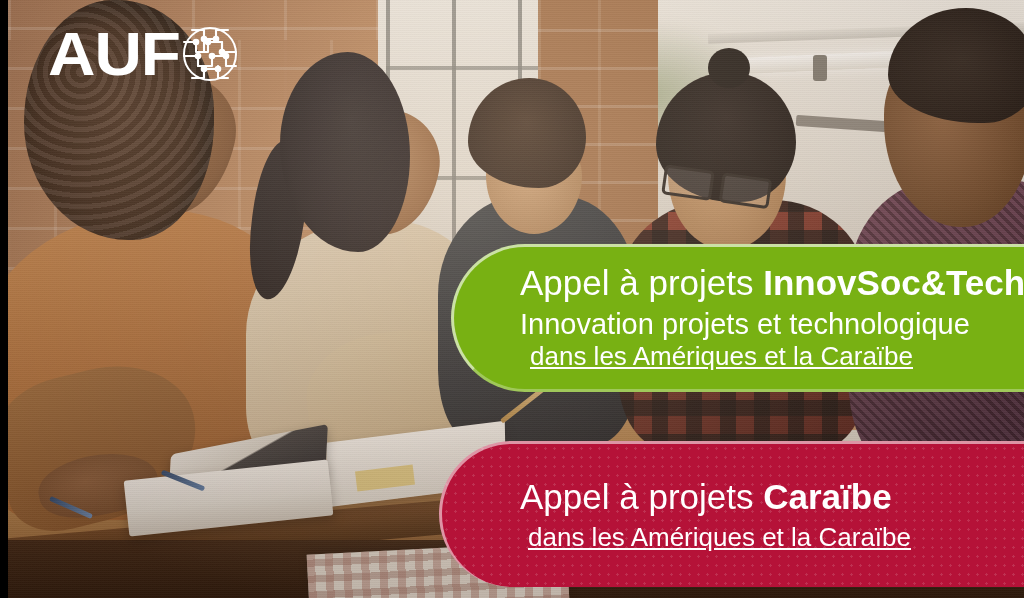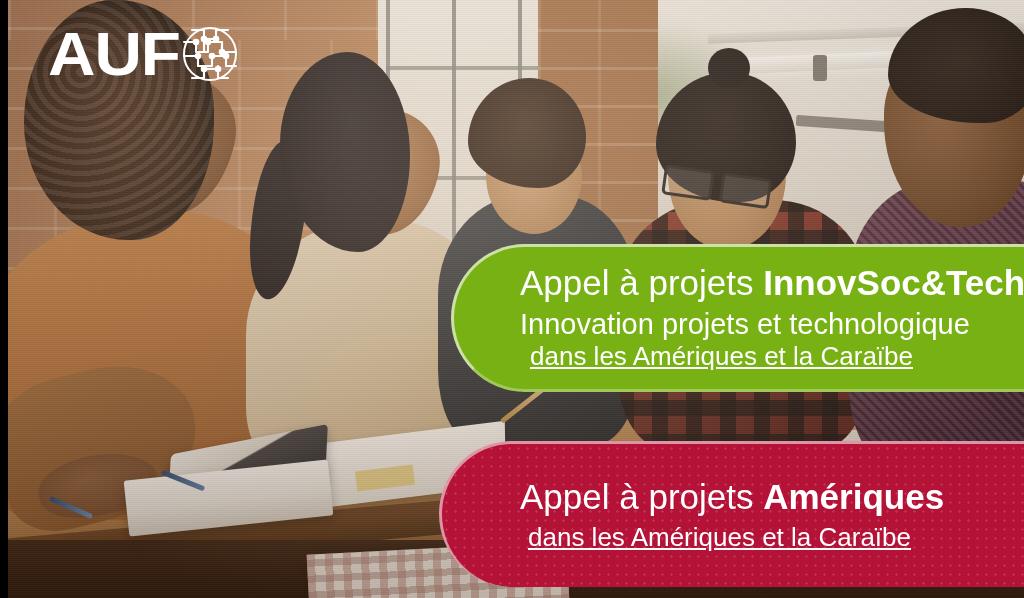--- a/index.html
+++ b/index.html
@@ -601,18 +601,18 @@
   <div class="banner banner-green">
     <div class="line-1">
       <span class="lead">Appel à projets</span><span>&nbsp;</span><span class="strong">InnovSoc&amp;Tech</span>
     </div>
     <div class="line-2">Innovation projets et technologique</div>
     <div class="line-3">dans les Amériques et la Caraïbe</div>
   </div>
 
   <div class="banner banner-red">
     <div class="line-1">
-      <span class="lead">Appel à projets</span><span>&nbsp;</span><span class="strong">Amériques</span>
+      <span class="lead">Appel à projets</span><span>&nbsp;</span><span class="strong">Caraïbe</span>
     </div>
     <div class="line-3">dans les Amériques et la Caraïbe</div>
   </div>
 
 </div>
 
 </body></html>

